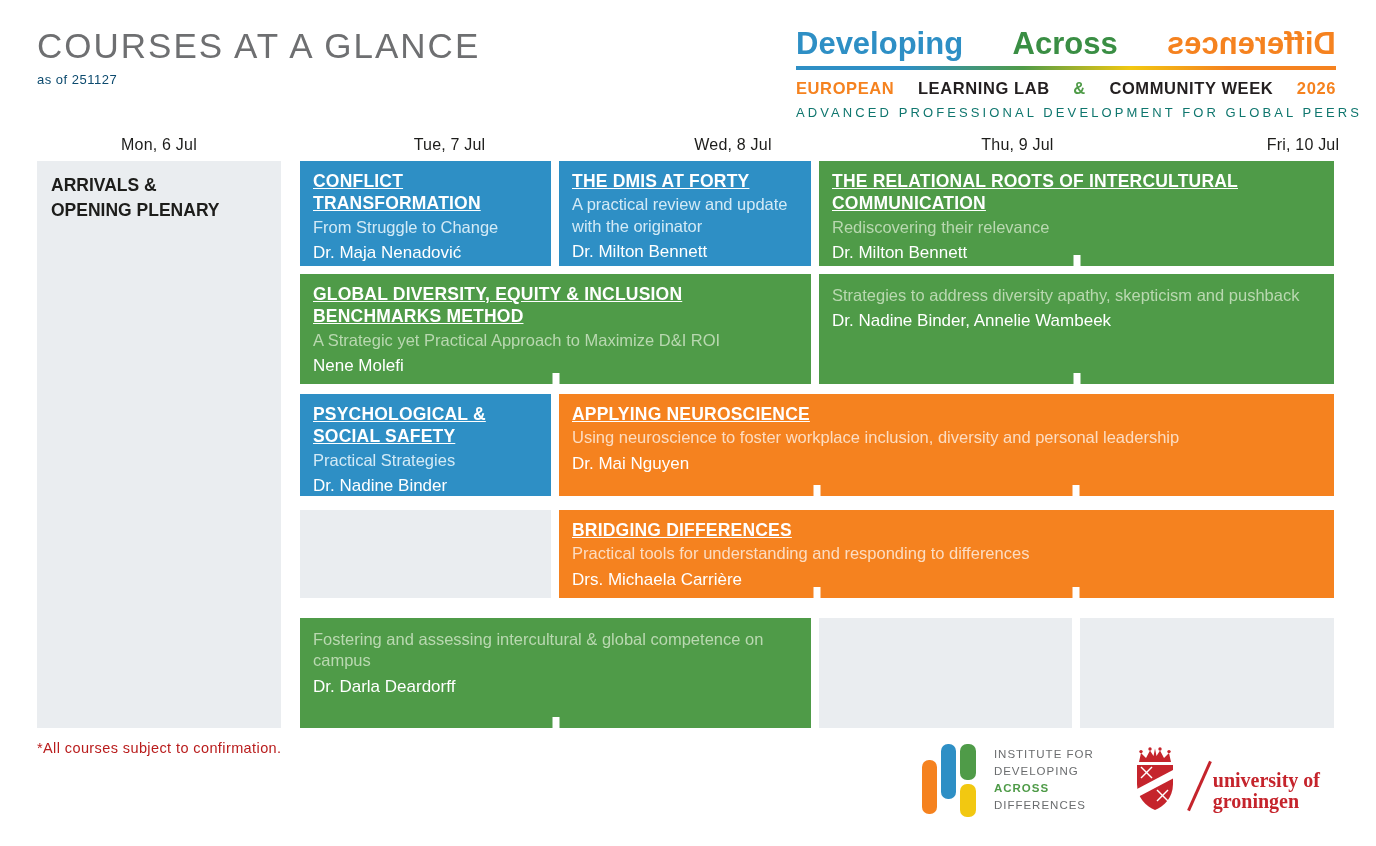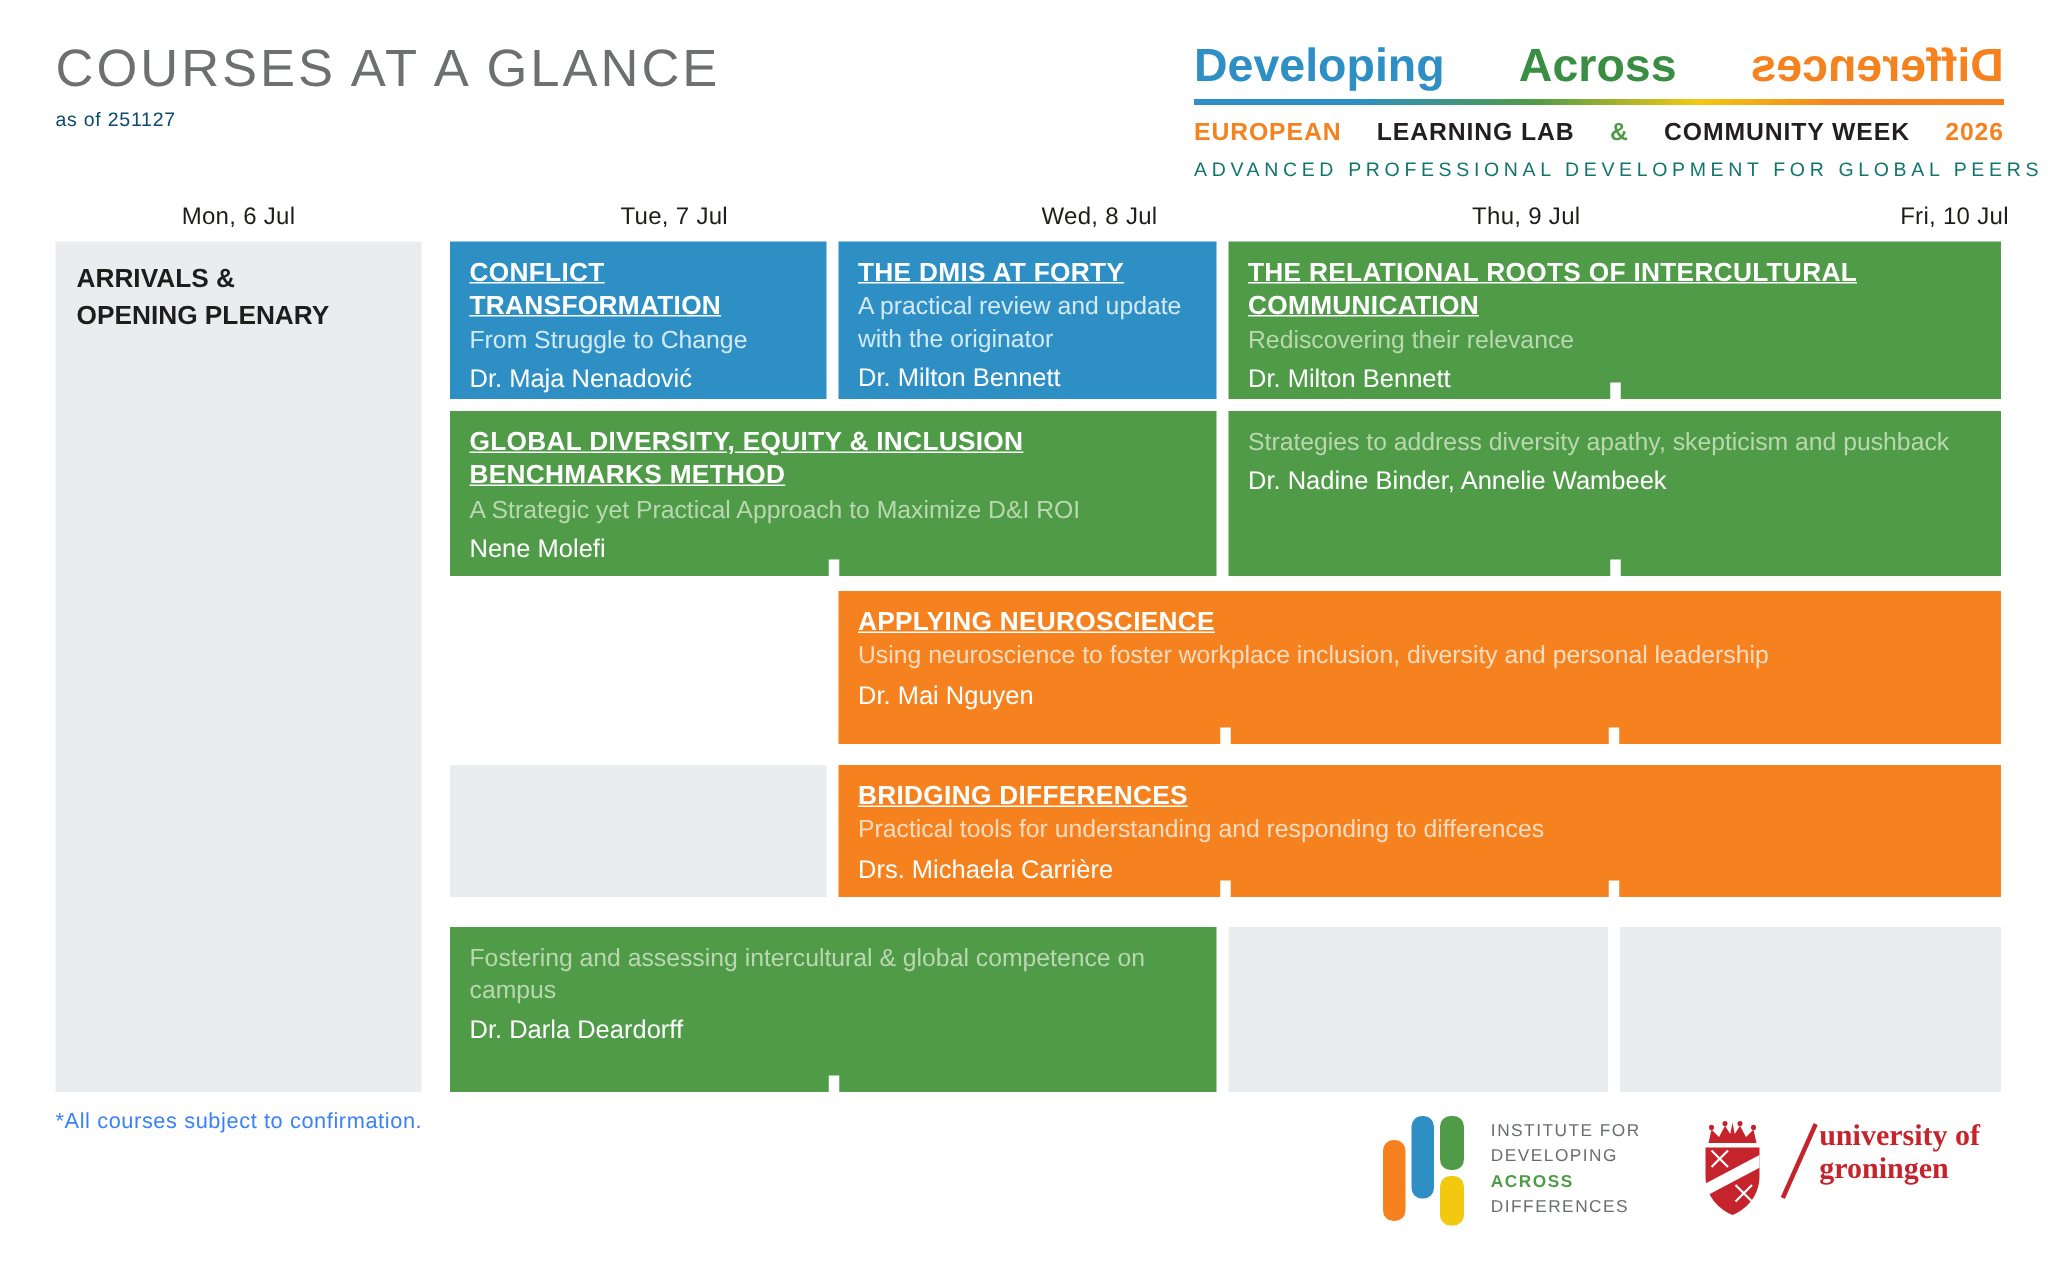--- a/index.html
+++ b/index.html
@@ -50,34 +50,34 @@
   .card .c-sub{font-size:16.5px;line-height:1.3;margin-top:2px;}
   .card.blue .c-sub{color:#d3eaf6;}
   .card.green .c-sub{color:#b9d8b0;}
   .card.orange .c-sub{color:#fcdcc1;}
   .card .c-pres{font-size:17px;margin-top:5px;}
   .seam{position:absolute;bottom:0;width:7px;height:11px;background:#fff;transform:translateX(-50%);}
   .empty-cell{background:var(--empty);}
 
   
   footer{position:relative;height:112px;margin-top:10px;}
-  .footnote{position:absolute;left:37px;top:2px;font-size:14.5px;color:#3b82f6;letter-spacing:.4px;}
+  .footnote{position:absolute;left:37px;top:2px;font-size:14.5px;color:#b91c1c;letter-spacing:.4px;}
   .logos{position:absolute;right:56px;top:6px;display:flex;align-items:center;gap:38px;}
 
   .idad{display:flex;align-items:center;gap:12px;}
   .idad-bars{position:relative;width:60px;height:72px;}
   .idad-bars .bar{position:absolute;border-radius:7px;}
   .bar-orange{left:0;top:16px;width:15px;height:54px;background:var(--orange);}
   .bar-blue{left:19px;top:0;width:15px;height:55px;background:var(--blue);}
   .bar-green{left:38px;top:0;width:16px;height:36px;background:var(--green);}
   .bar-yellow{left:38px;top:40px;width:16px;height:33px;background:var(--yellow);}
   .idad-text{font-size:11.5px;letter-spacing:1px;line-height:1.5;color:#6a6c6e;font-weight:500;}
   .idad-text .green-line{color:var(--green);font-weight:700;}
 
-  .rug{display:flex;align-items:flex-start;}
+  .rug{display:flex;align-items:flex-end;}
   .rug-slash{width:3px;height:54px;background:var(--rug-red);transform:rotate(24deg);margin:0 12px 0 20px;}
   .rug-text{font-family:"Liberation Serif",serif;font-weight:700;font-size:20px;
     color:var(--rug-red);line-height:1.08;}
 </style>
 </head>
 <body>
 
 <div class="page">
 
   <header>
@@ -137,20 +137,25 @@
       <div class="card green" style="grid-area: 3 / 3 / auto / span 3;">
         <div class="c-title">GLOBAL DIVERSITY, EQUITY &amp; INCLUSION BENCHMARKS METHOD</div>
         <div class="c-sub">A Strategic yet Practical Approach to Maximize D&amp;I ROI</div>
         <div class="c-pres">Nene Molefi</div>
         <div class="seam" style="left: 50%;"></div>
       </div>
       <div class="card green" style="grid-area: 3 / 7 / auto / span 3;">
         <div class="c-sub">Strategies to address diversity apathy, skepticism and pushback</div>
         <div class="c-pres">Dr. Nadine Binder, Annelie Wambeek</div>
         <div class="seam" style="left: 50%;"></div>
+      </div>
+      <div class="card blue" style="grid-area: 5 / 3 / auto / span 1;">
+        <div class="c-title">PSYCHOLOGICAL &amp; SOCIAL SAFETY</div>
+        <div class="c-sub">Practical Strategies</div>
+        <div class="c-pres">Dr. Nadine Binder</div>
       </div>
       <div class="card orange" style="grid-area: 5 / 5 / auto / span 5;">
         <div class="c-title">APPLYING NEUROSCIENCE</div>
         <div class="c-sub">Using neuroscience to foster workplace inclusion, diversity and personal leadership</div>
         <div class="c-pres">Dr. Mai Nguyen</div>
         <div class="seam" style="left: 33.3333%;"></div>
         <div class="seam" style="left: 66.6667%;"></div>
       </div>
       <div class="card orange" style="grid-area: 7 / 5 / auto / span 5;">
         <div class="c-title">BRIDGING DIFFERENCES</div>

